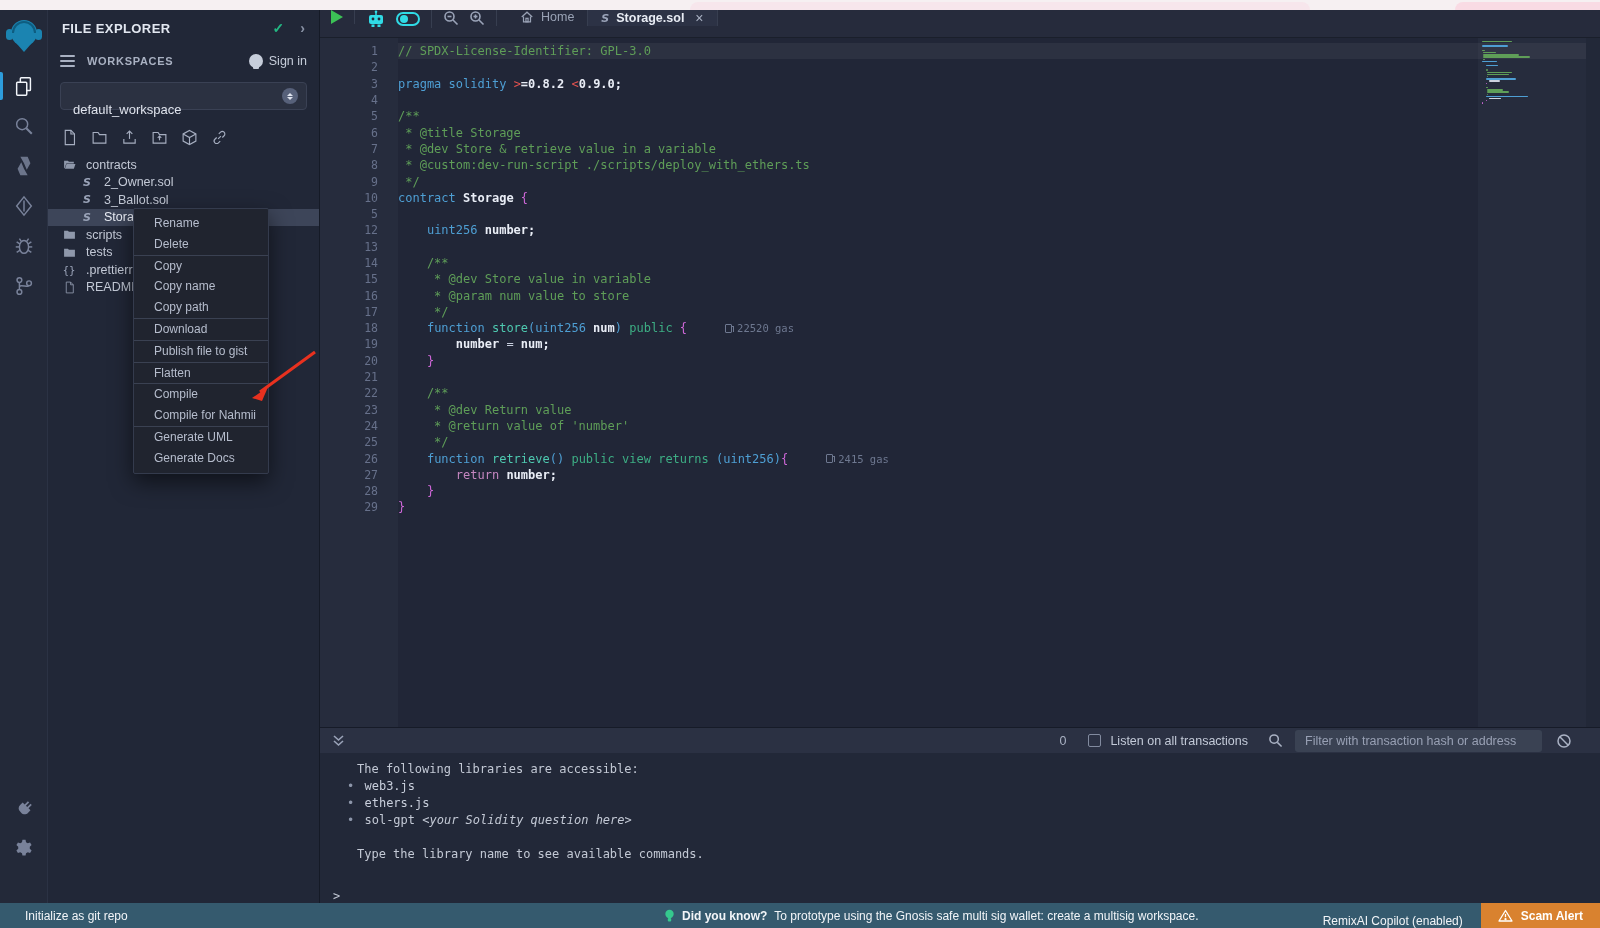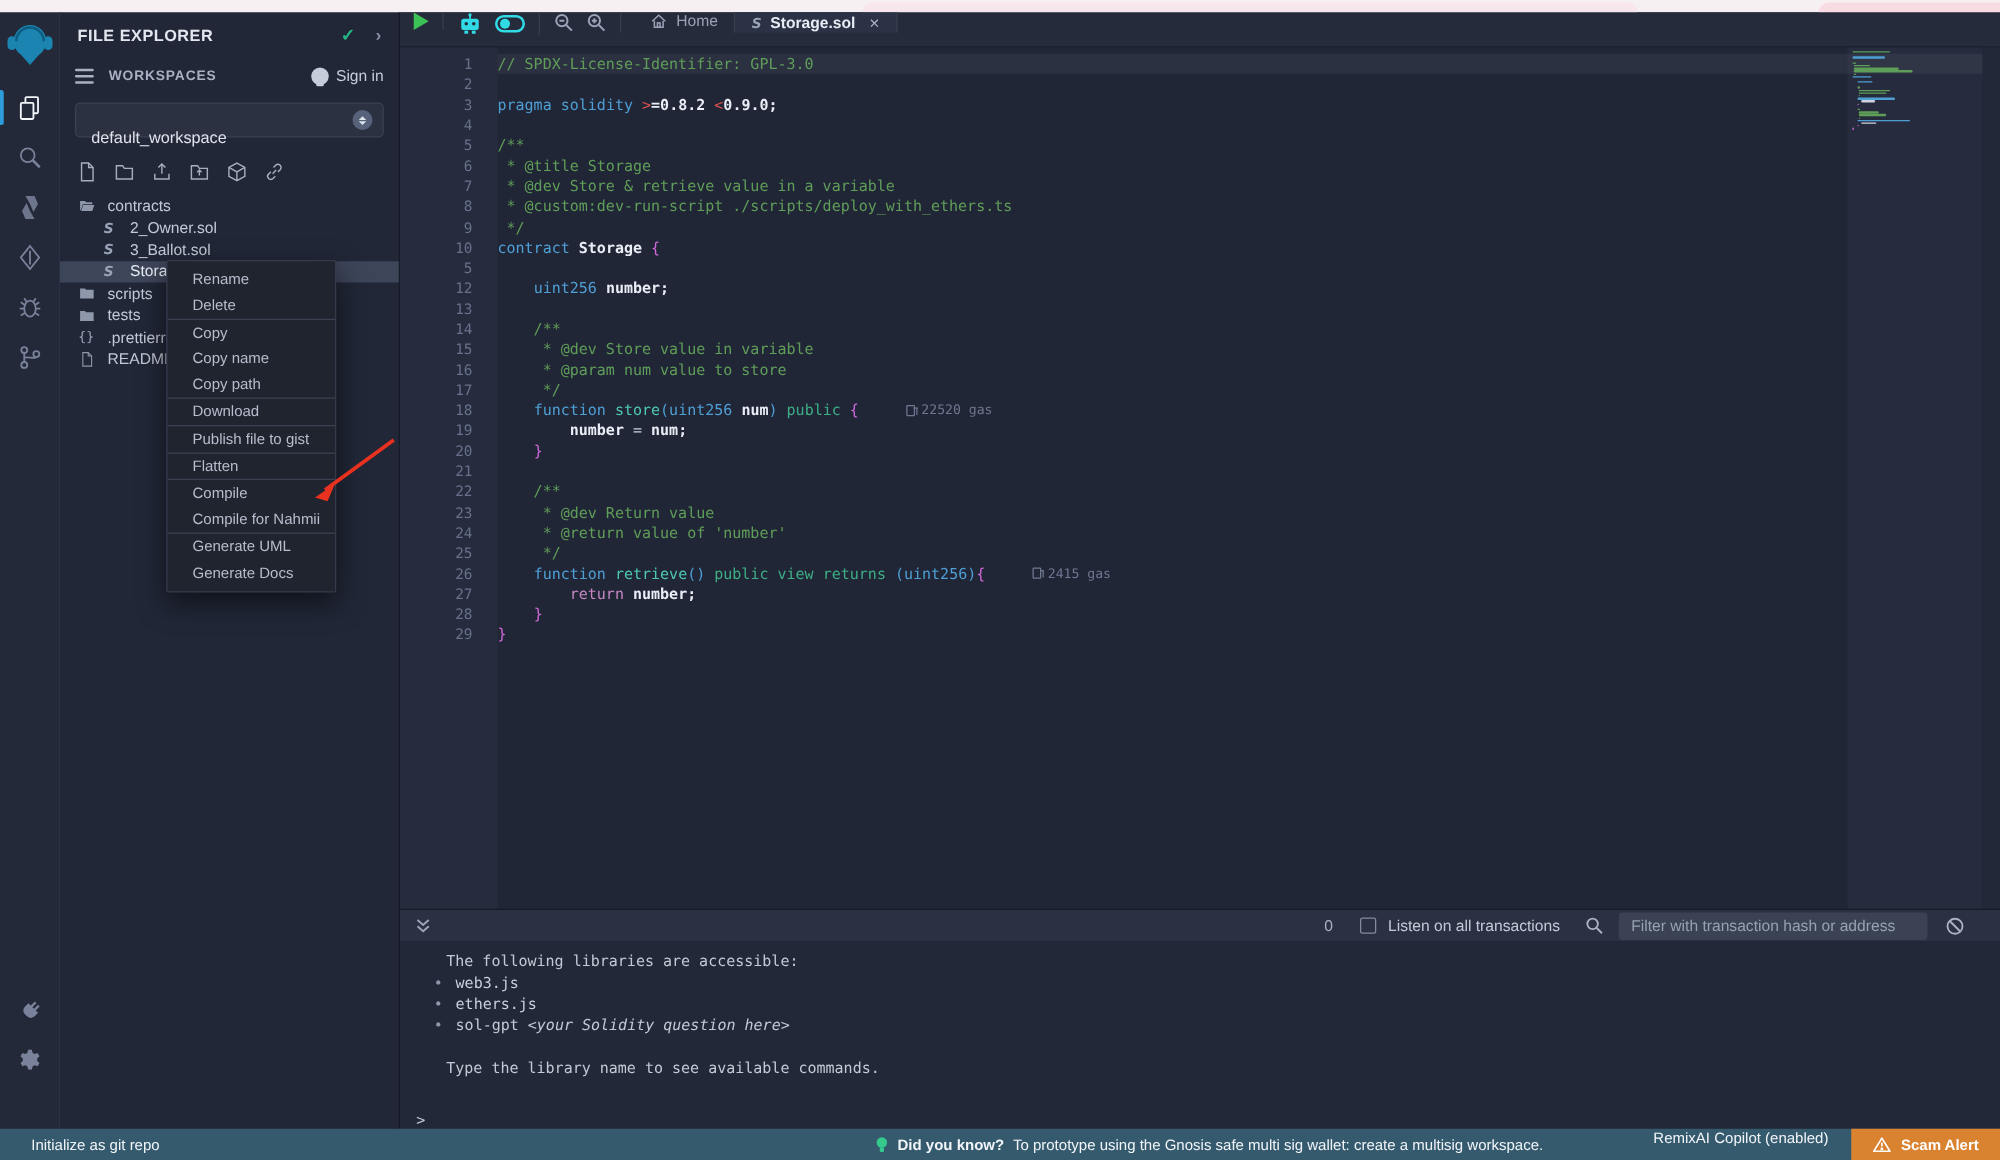--- a/index.html
+++ b/index.html
@@ -101,24 +101,24 @@
   .terminal { position:absolute; top:743px; left:0; width:1280px; height:150px; background:#222838; font-family:"DejaVu Sans Mono", monospace; font-size:12px; color:#c3c9d5; padding-top:9px; }
   .term-line { height:17px; padding-left:37px; white-space:pre; }
   .term-line .bullet { color:#8d96aa; margin-left:-10px; margin-right:3px; }
   .term-line .lnk { color:#c9cfdc; }
   .term-line .ital { font-style:italic; }
   .term-prompt { margin-top:25px; padding-left:13px; color:#c3c9d5; }
 
   
   .statusbar { position:absolute; left:0; bottom:0; width:1600px; height:25px; background:#355a6e; display:flex; align-items:center; color:#f2f5f8; font-size:12px; z-index:30; }
   .sb-left { padding-left:25px; }
-  .sb-tip { position:absolute; left:700px; display:flex; align-items:center; gap:7px; }
+  .sb-tip { position:absolute; left:664px; display:flex; align-items:center; gap:7px; }
   .sb-tip b { font-weight:bold; }
   .bulb { color:#35c98e; display:flex; }
-  .sb-right { margin-left:auto; display:flex; align-items:flex-start; height:100%; }
+  .sb-right { margin-left:auto; display:flex; align-items:flex-end; height:100%; }
   .sb-copilot { margin-right:18px; }
   .scam-btn { height:100%; background:#d9822f; display:flex; align-items:center; gap:8px; padding:0 17px; color:#fff; font-weight:bold; font-size:12px; }
   .warn-tri { display:flex; }
 
   
   .ctx-menu { position:absolute; left:133px; top:208px; width:136px; background:#20242f; border:1px solid #343b4d; box-shadow:0 8px 22px rgba(0,0,0,.55); z-index:40; padding:4px 0; border-radius:2px; }
   .ctx-item { height:20.8px; line-height:20.8px; padding-left:20px; font-size:12px; color:#b6bdcd; cursor:default; }
   .ctx-div { height:1px; background:#3a4152; margin:0; }
 
   

